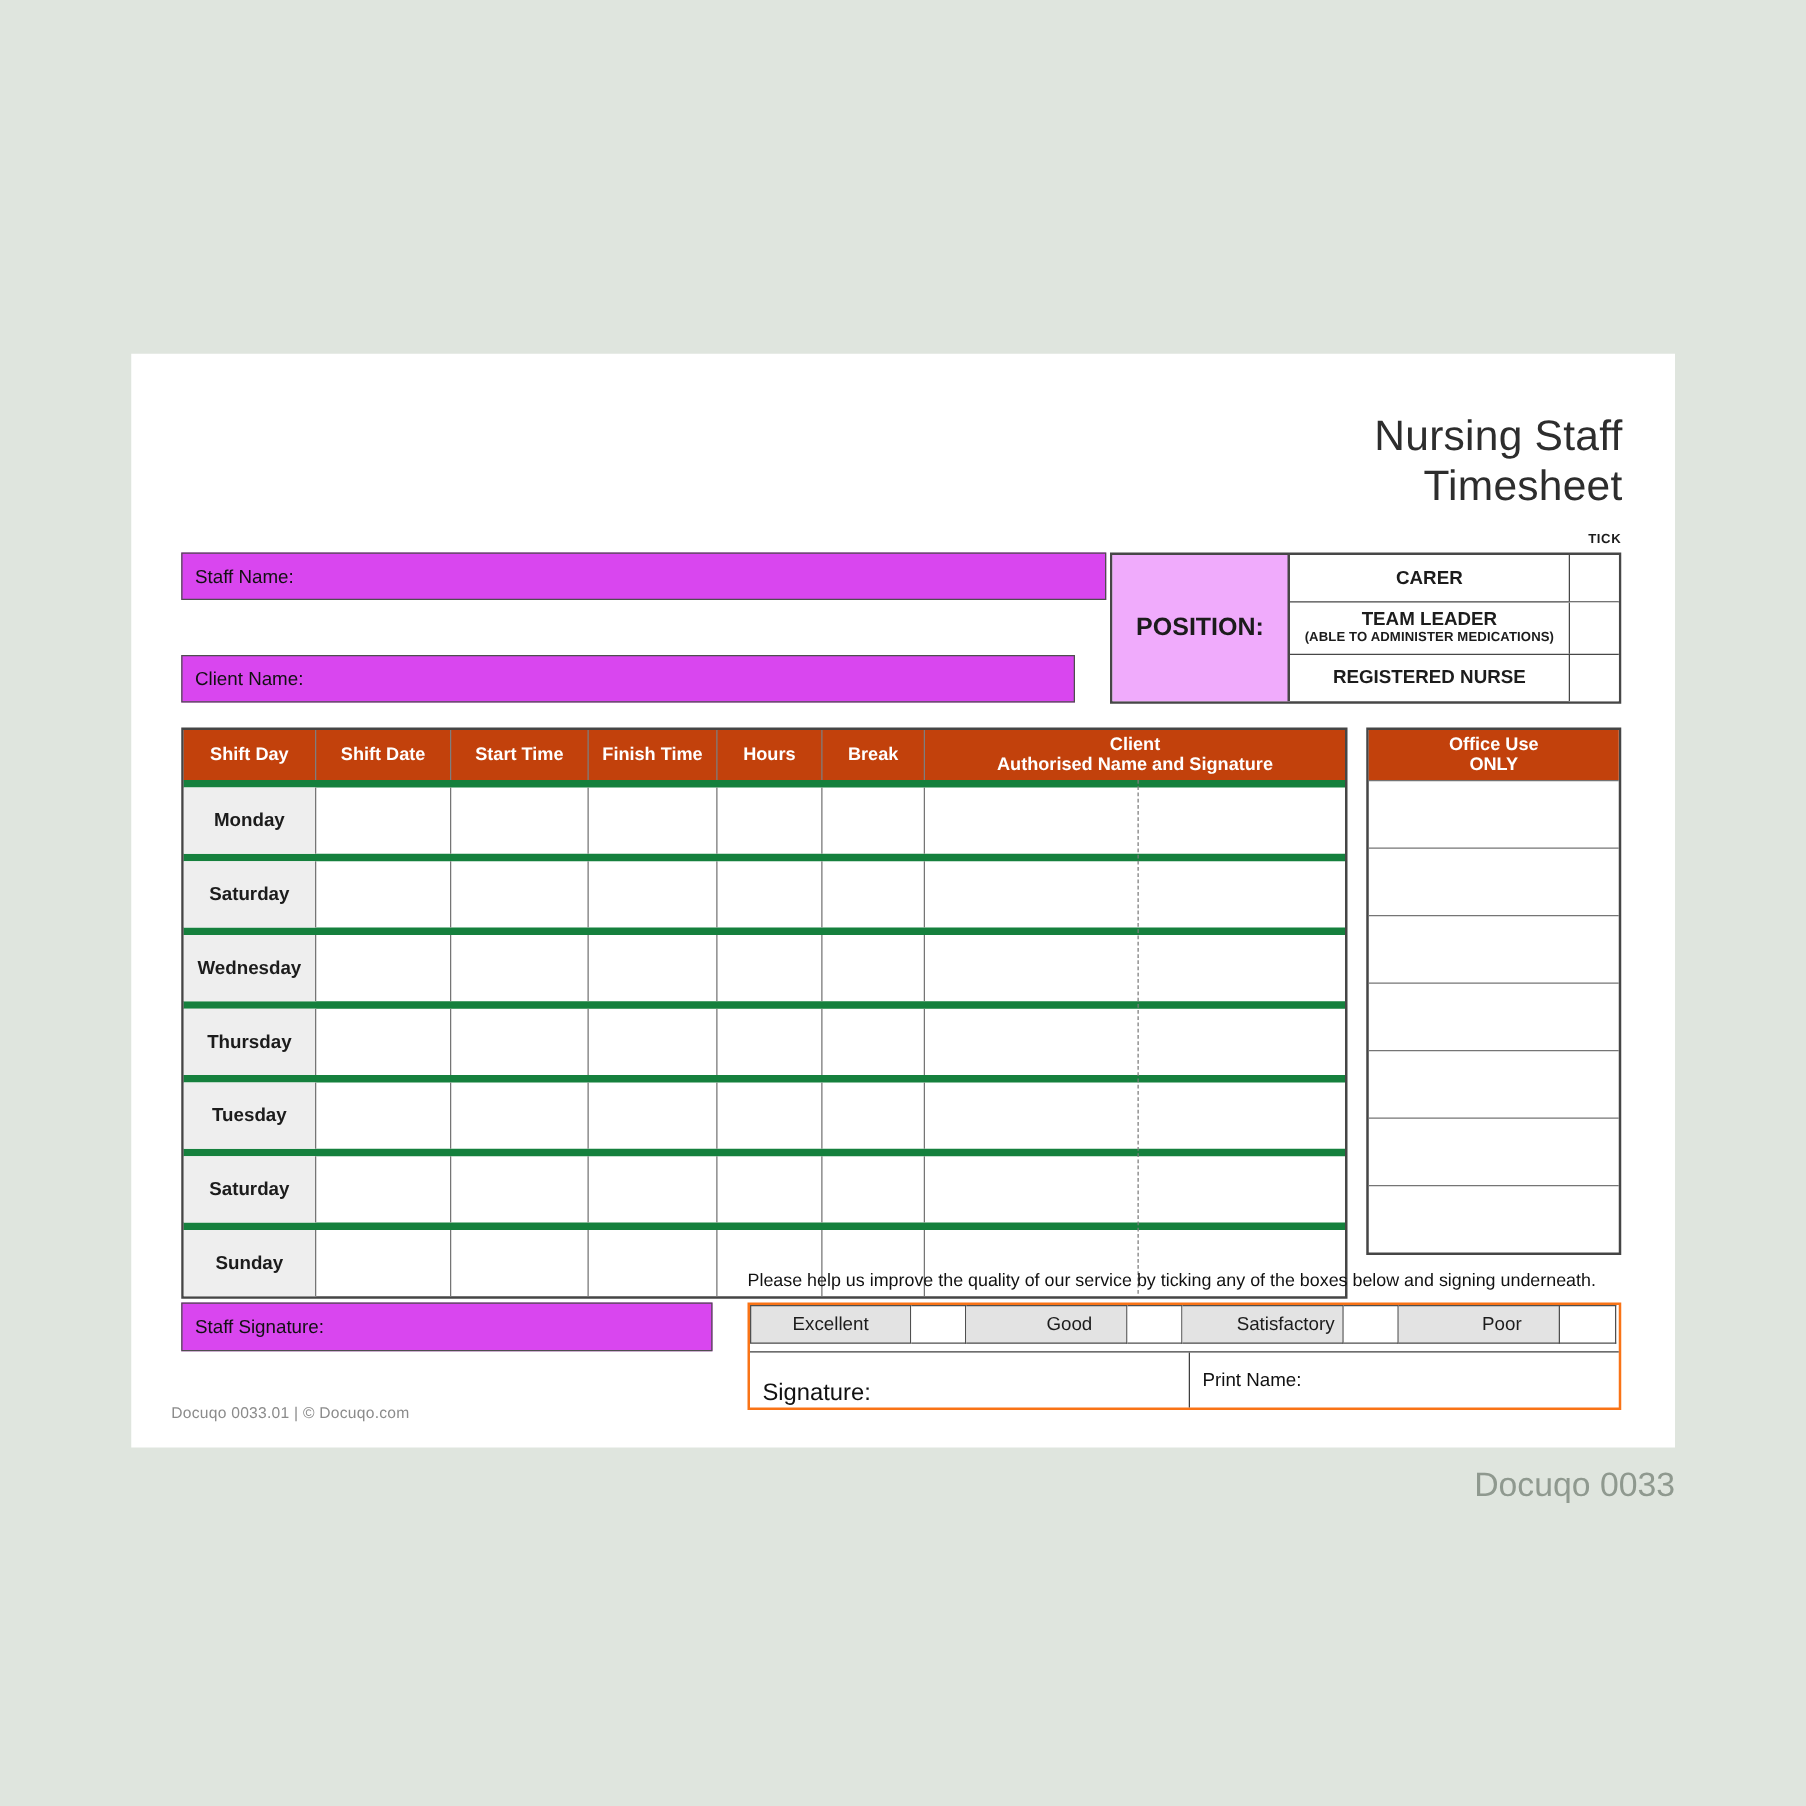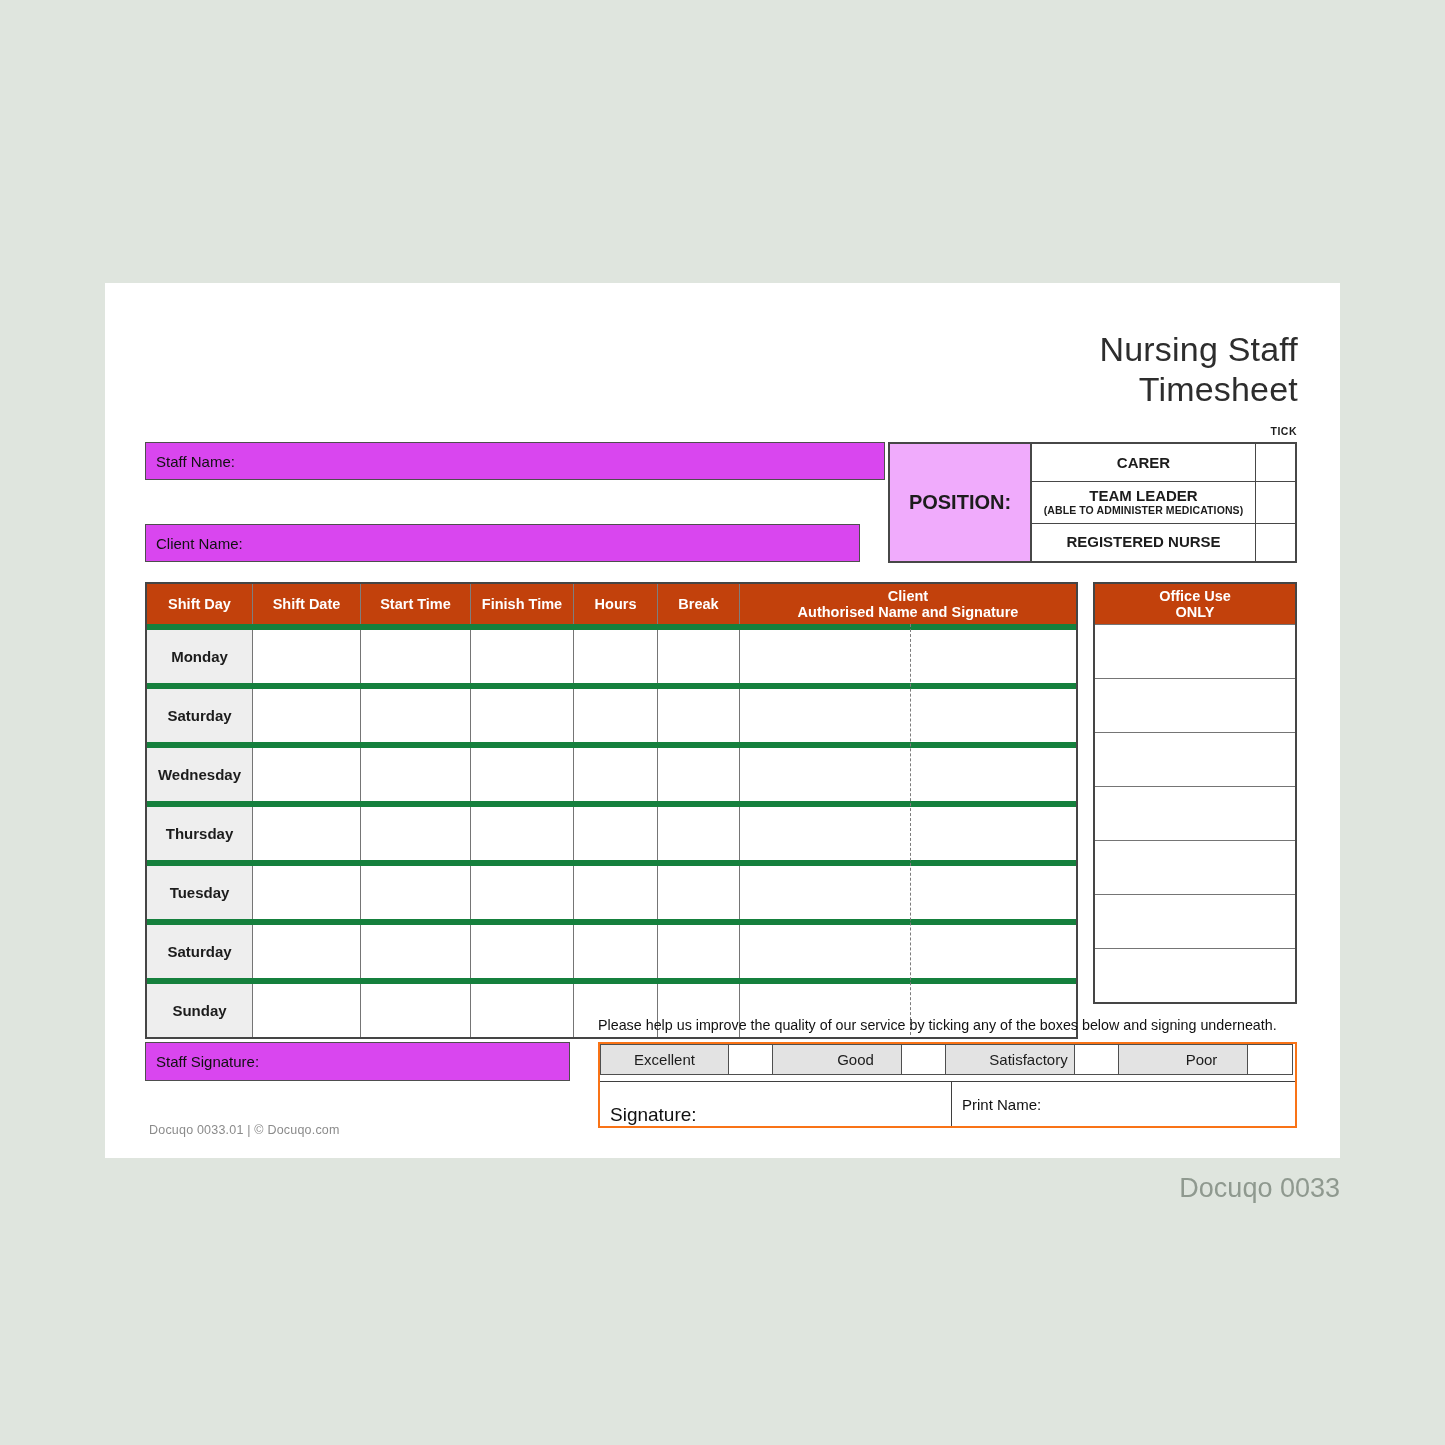--- a/index.html
+++ b/index.html
@@ -118,21 +118,21 @@
   .fb-sign{
     width:352px;box-sizing:border-box;border-right:1.5px solid #3f3f3f;
     display:flex;align-items:flex-end;padding-left:10px;font-size:19px;color:#111;
   }
   .fb-print{
     flex:1;display:flex;align-items:center;padding-left:10px;
     font-size:15px;color:#111;
   }
   
   .page-footer{
-    position:absolute;left:44px;top:840px;
+    position:absolute;left:32px;top:840px;
     font-size:12.5px;color:#8b8b8b;letter-spacing:0.2px;
   }
   .watermark{
     position:absolute;top:1173px;right:105px;
     font-size:27px;color:#8f998f;
   }
 </style>
 </head>
 <body>
 

